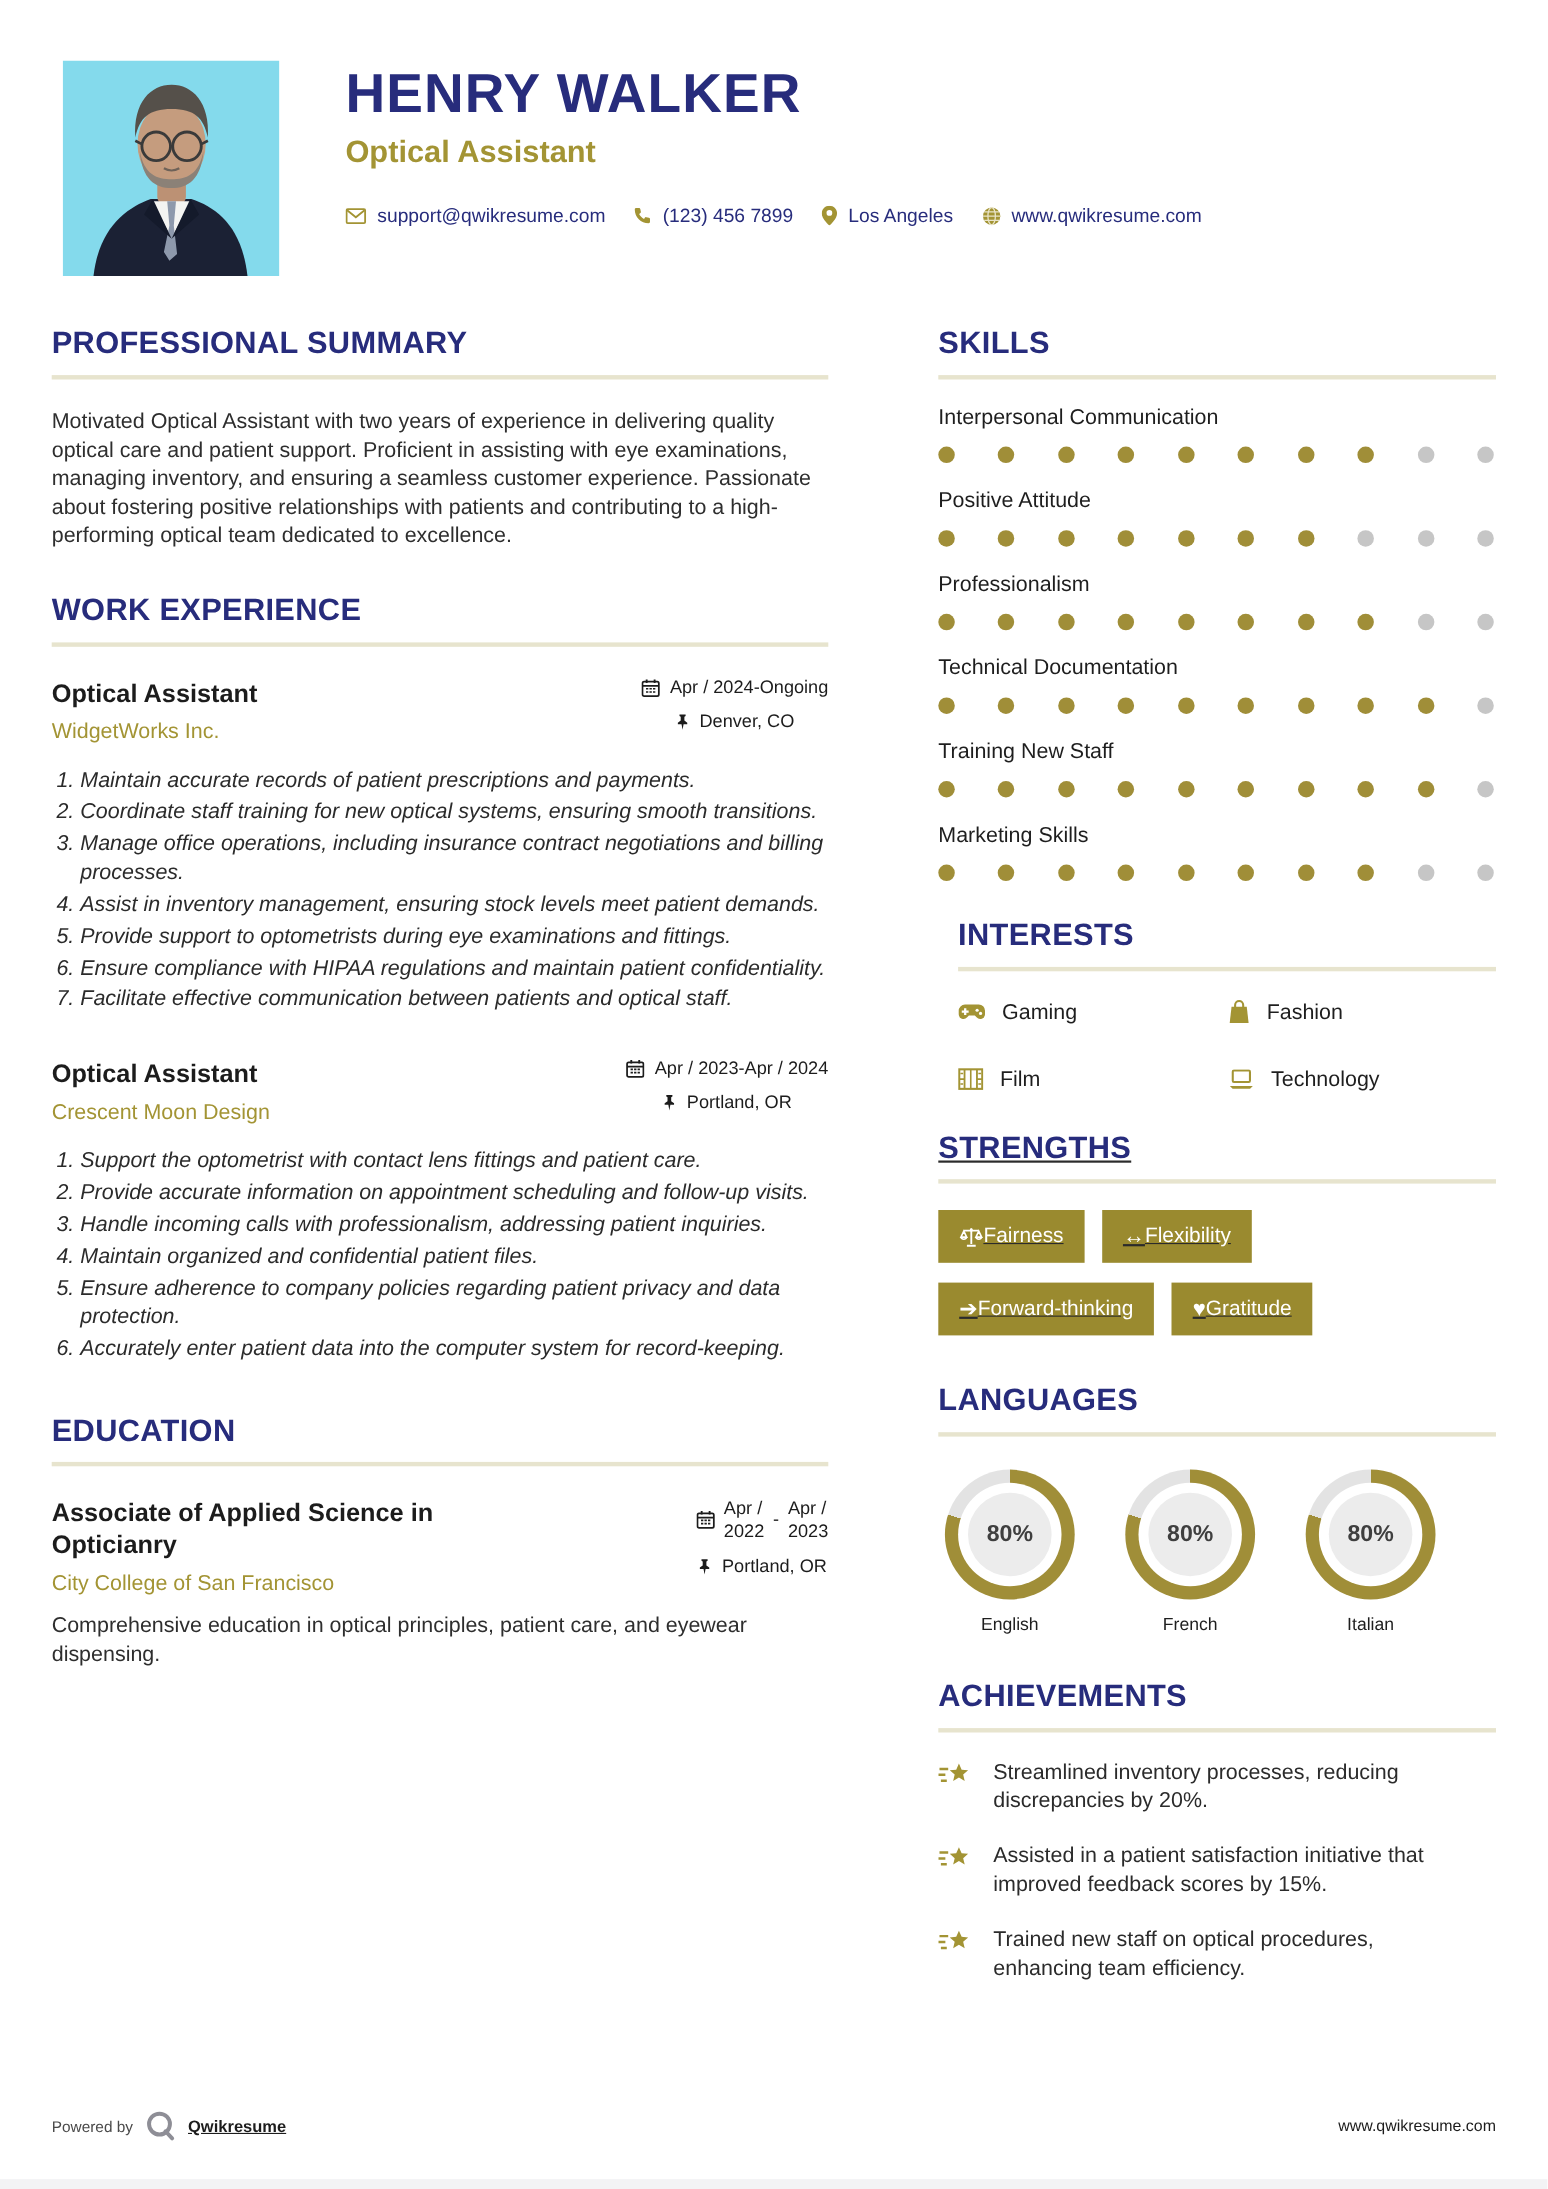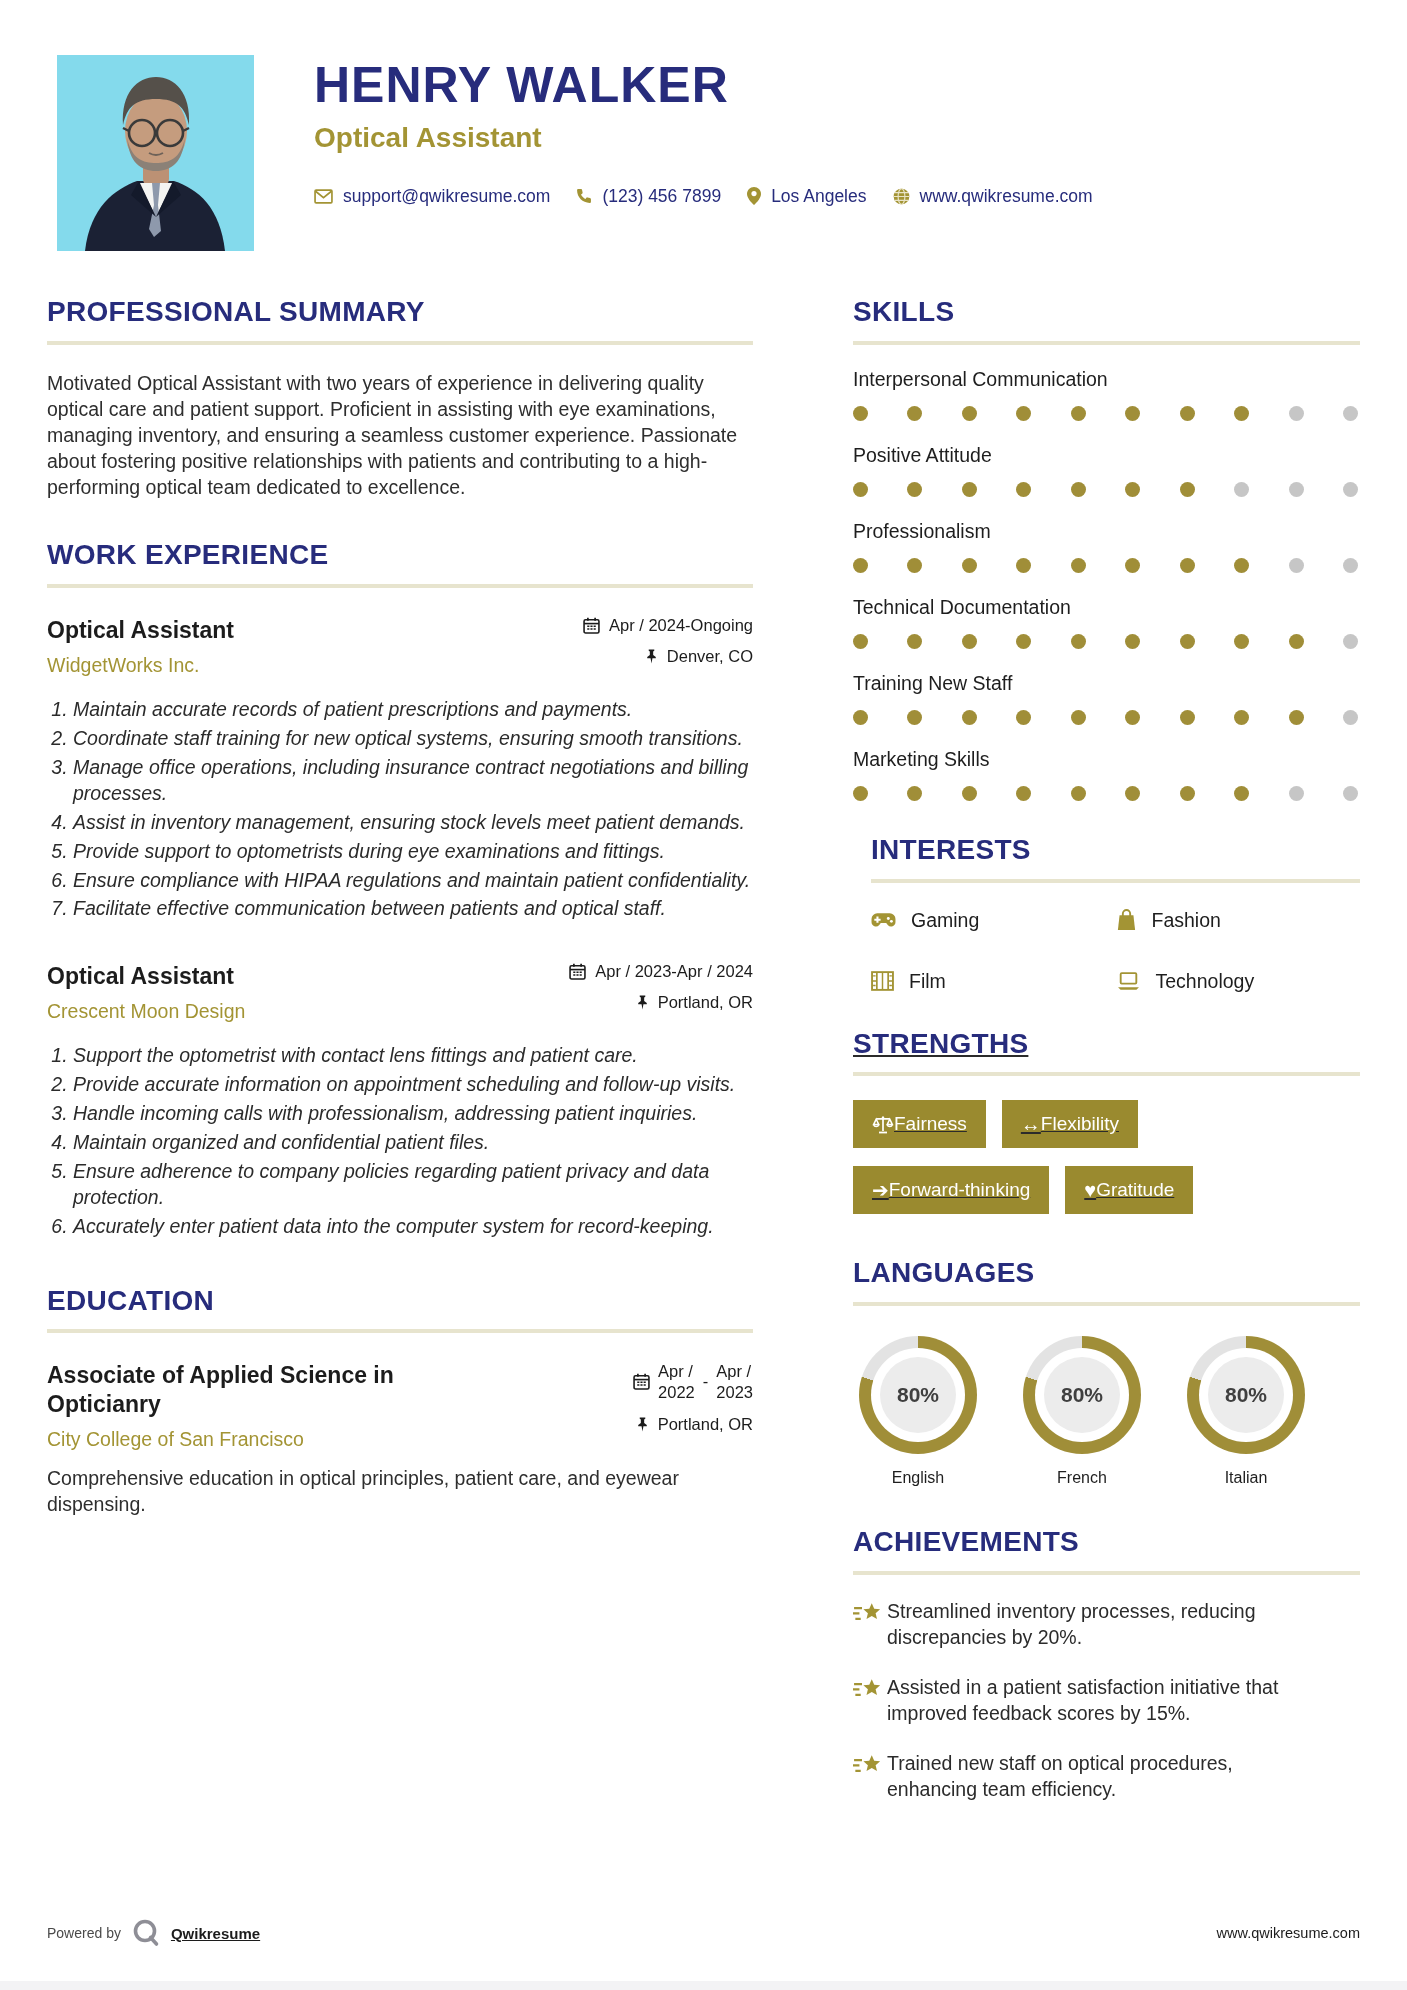--- a/index.html
+++ b/index.html
@@ -29,21 +29,21 @@
   
   .summary-text { font-size:19.5px; line-height:1.34; color:#2e2e2e; margin-top:25px; }
   .work-section { margin-top:40px; }
   .job { margin-top:28px; }
   .job2 { margin-top:40px; }
   .job-head { display:flex; justify-content:space-between; align-items:flex-start; }
   .job-title { font-size:23px; font-weight:bold; color:#1c1c1c; line-height:1.25; }
   .edu-degree { width:420px; }
   .company { font-size:19.5px; color:#A39434; margin-top:9px; }
   .job-meta { text-align:right; font-size:16.5px; color:#1c1c1c; flex:none; }
-  .meta-line { display:flex; justify-content:flex-end; align-items:center; gap:9px;padding-left:24px; }
+  .meta-line { display:flex; justify-content:center; align-items:center; gap:9px;padding-left:24px; }
   .meta-line + .meta-line { margin-top:12px; }
   .meta-date-stack { display:flex; align-items:center; gap:8px; text-align:left; }
   .stacked { line-height:1.25; }
   ol.duties { margin:20px 0 0; padding-left:26px; font-size:19.5px; color:#2b2b2b; line-height:1.33; }
   ol.duties li { margin-bottom:3px;font-style:italic; }
   .edu-section { margin-top:46px; }
   .edu-desc { font-size:19.5px; line-height:1.34; color:#2e2e2e; margin-top:14px; }
 
   
   .skill { margin-top:23px; }
@@ -74,21 +74,21 @@
           display:flex; align-items:center; justify-content:center; }
   .ring-hole { width:94px; height:94px; border-radius:50%; background:#fff;
                display:flex; align-items:center; justify-content:center; }
   .ring-disc { width:76px; height:76px; border-radius:50%; background:#ECECEC;
                display:flex; align-items:center; justify-content:center;
                font-size:21px; font-weight:bold; color:#3f3f3f; }
   .lang-name { margin-top:15px; font-size:16px; color:#1e1e1e; }
 
   
   .achievements-section { margin-top:40px; }
-  .ach { display:flex; gap:4px; margin-top:24px; font-size:19.5px; line-height:1.33; color:#2b2b2b; }
+  .ach { display:flex; gap:20px; margin-top:24px; font-size:19.5px; line-height:1.33; color:#2b2b2b; }
   .ach svg { flex:none; margin-top:2px; }
   .ach-text { max-width:440px; }
 
   
   .footer { position:absolute; left:47px; right:47px; bottom:42px;
             display:flex; justify-content:space-between; align-items:center; }
   .footer-left { display:flex; align-items:center; gap:10px; }
   .powered { font-size:14px; color:#4a4a4a; }
   .brand { font-size:15px; color:#1c1c1c; text-decoration:underline; font-weight:bold; }
   .footer-site { font-size:14.5px; color:#1c1c1c; }

